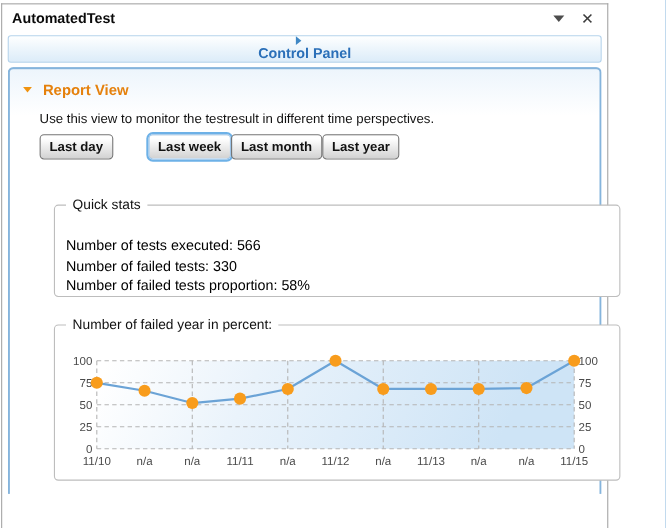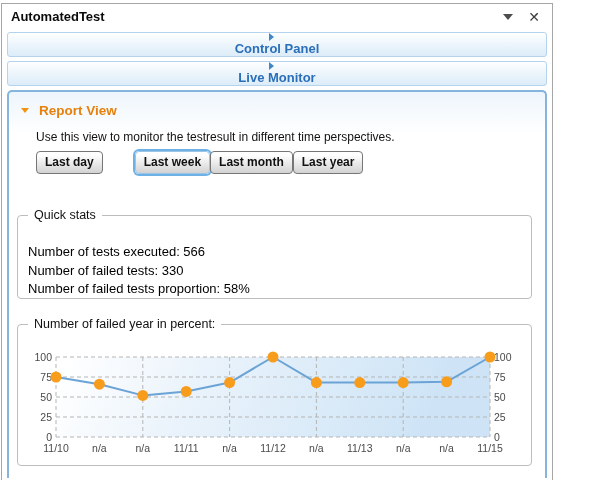--- a/index.html
+++ b/index.html
@@ -59,21 +59,21 @@
     font-size:12px;font-weight:bold;color:#111;
     padding:3px 8px 4px;border:1px solid #767676;border-radius:4px;
     background:linear-gradient(#ffffff 15%,#ececec 50%,#d2d2d2);
     cursor:pointer;
   }
   .btn.focused{
     box-shadow:0 0 0 2px #6db1e7;border-color:#9cc4e8;margin-left:32px;
   }
   
   .groupbox{
-    position:absolute;left:8px;width:515px;border:1px solid #bdbdbd;border-radius:4px;
+    position:absolute;left:40px;width:515px;border:1px solid #bdbdbd;border-radius:4px;
     box-sizing:border-box;background:#fff;
   }
   .groupbox .legend{
     position:absolute;top:-8px;left:10px;background:#fff;padding:0 6px;
     font-size:12.5px;color:#111;
   }
   .gb-stats{top:123px;height:84px;}
   .gb-chart{top:232px;height:142px;}
   .stats-lines{padding:27px 0 0 10px;}
   .stat-line{font-size:13px;color:#000;line-height:18.5px;}
@@ -102,24 +102,20 @@
     </div>
   </div>
 
   <div class="sections">
 
     <div class="section-bar">
       <div class="chev-right"></div>
       <div class="label">Control Panel</div>
     </div>
 
-    <div class="section-bar">
-      <div class="chev-right"></div>
-      <div class="label">Live Monitor</div>
-    </div>
 
     <div class="report-panel">
       <div class="report-header">
         <div class="tri-down-orange"></div>
         <div class="label">Report View</div>
       </div>
 
       <div class="description">Use this view to monitor the testresult in different time perspectives.</div>
 
       <div class="btn-row">

